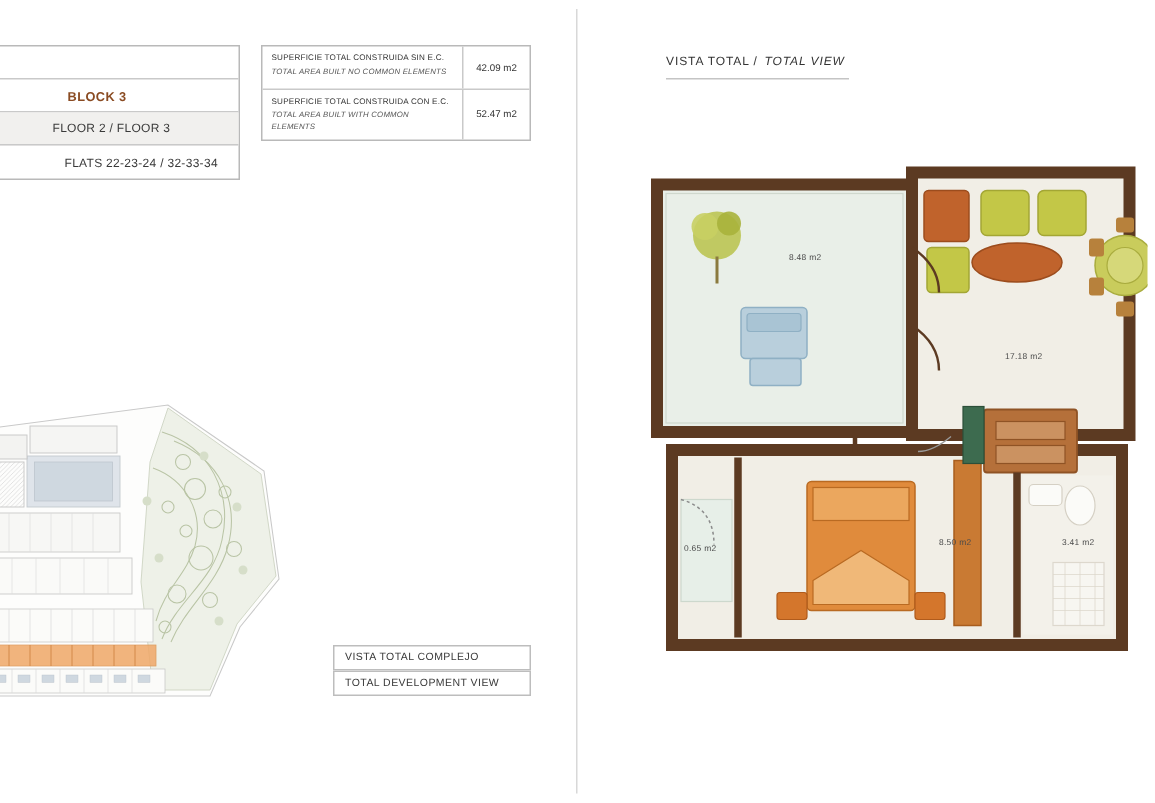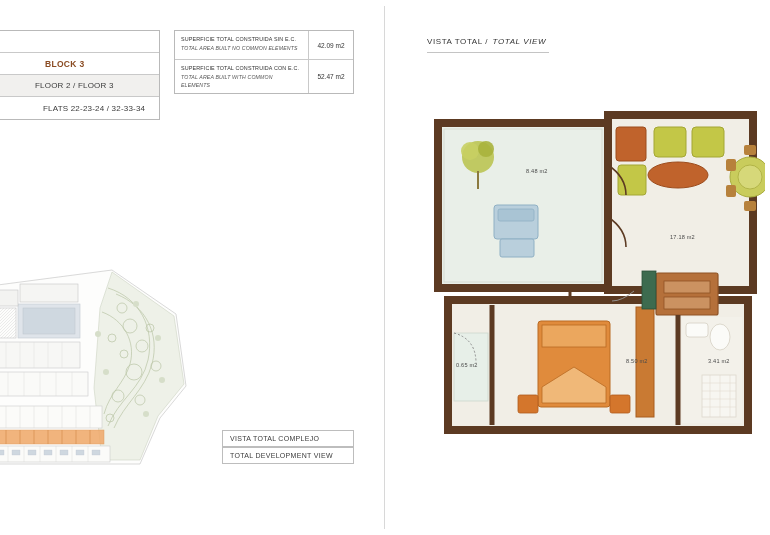--- a/index.html
+++ b/index.html
@@ -150,21 +150,21 @@
   }
   .caption-en {
     font-size: 7px;
     color: #3a3a3a;
     letter-spacing: .3px;
   }
 
   
   .vista-title {
     position: absolute;
-    left: 427px;
+    left: 444px;
     top: 30px;
     width: 122px;
     border-bottom: 1px solid #c4c4c4;
     padding-bottom: 4px;
   }
   .vista-title .t-es {
     font-size: 8px;
     color: #333;
     letter-spacing: .6px;
   }

